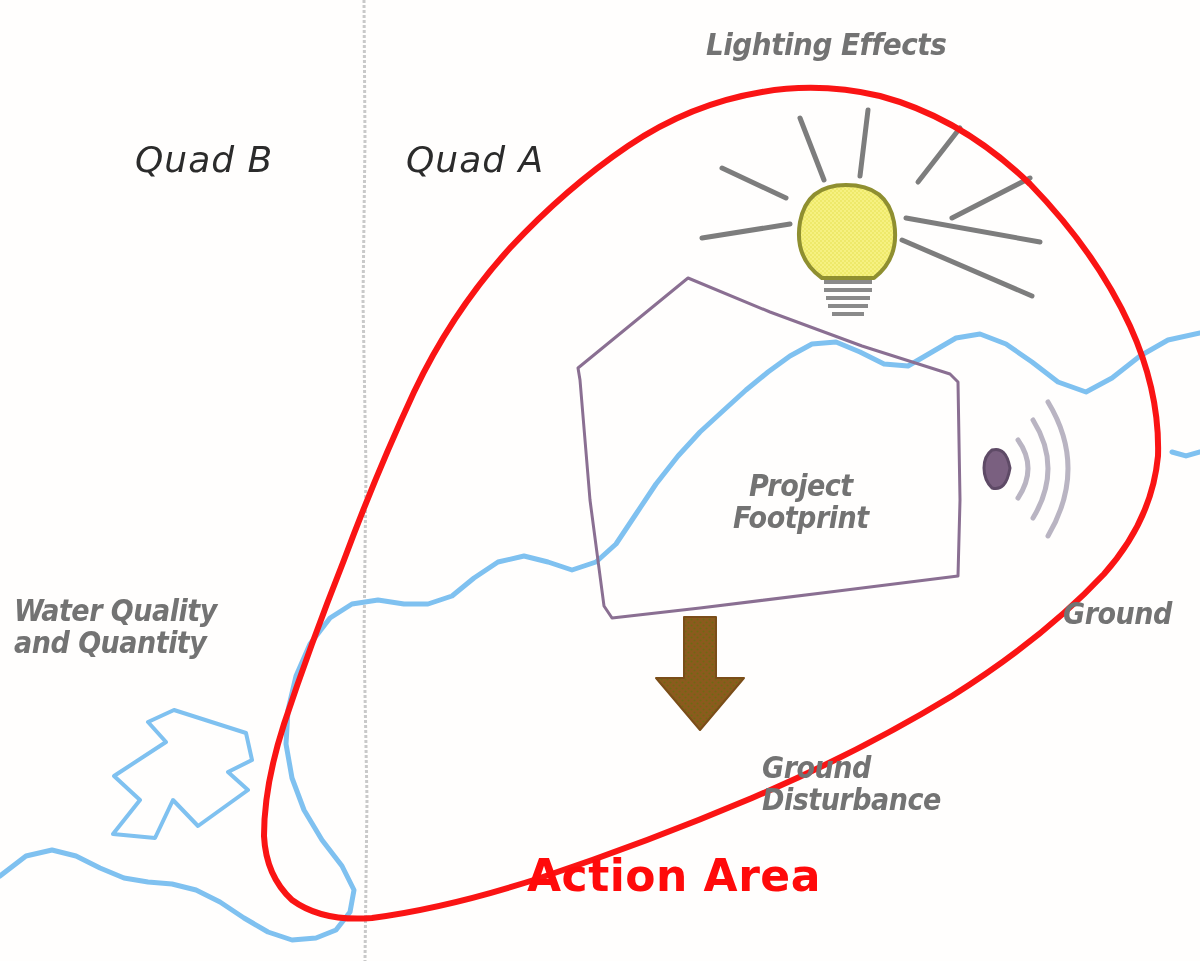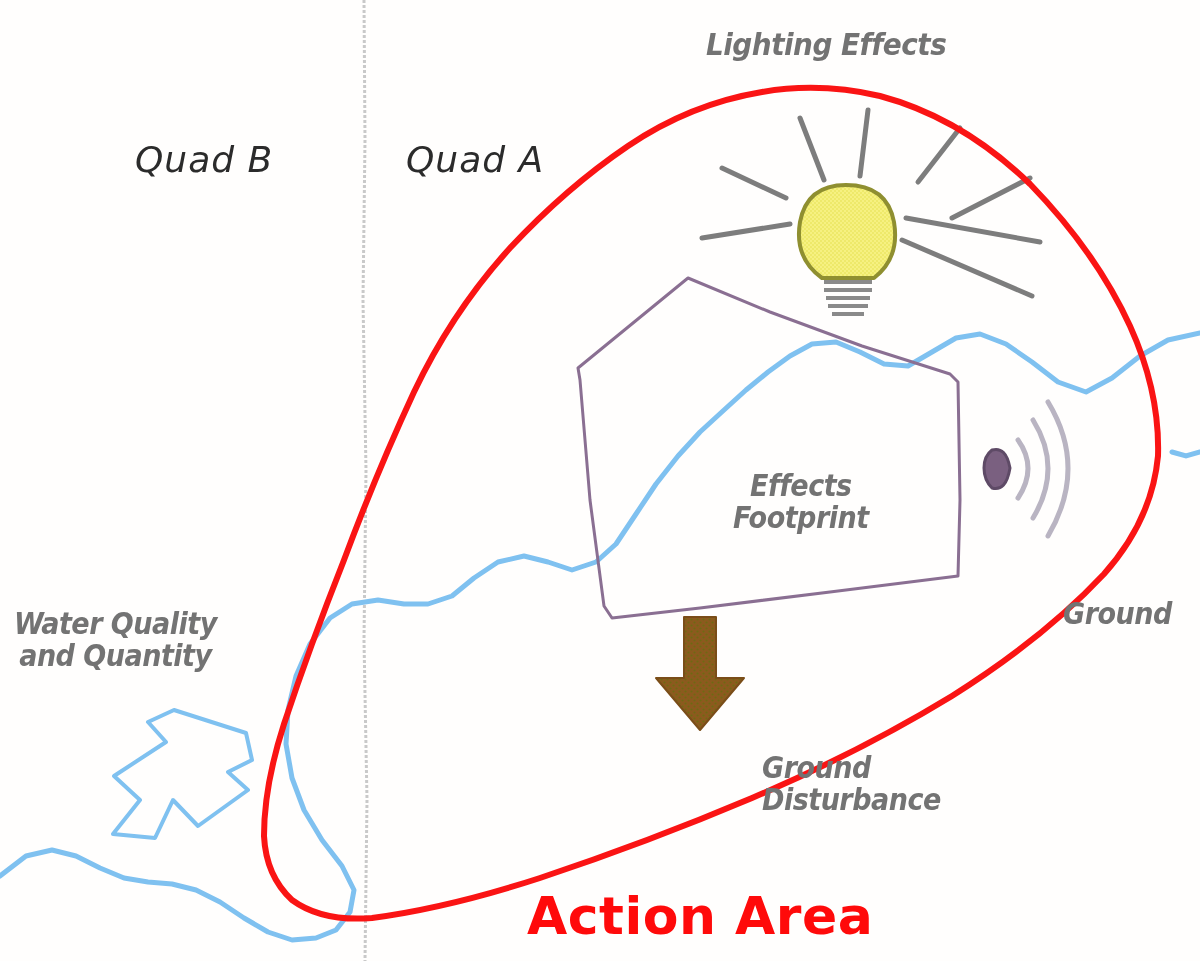--- a/index.html
+++ b/index.html
@@ -38,26 +38,26 @@
     white-space: pre;
     color: #2b2b2b;
     font-family: "DejaVu Sans", sans-serif;
     font-weight: normal;
     letter-spacing: 1px;
     font-style: italic;
   }
   #label-lighting-effects { left: 706px; top: 28px; font-size: 31px; }
   #label-project-footprint { left: 733px; top: 470px; font-size: 30px; text-align: center; }
   #label-noise { left: 1063px; top: 598px; font-size: 30px; }
-  #label-water-quality { left: 14px; top: 608px; font-size: 30px; text-align: center; }
+  #label-water-quality { left: 14px; top: 595px; font-size: 30px; }
   #label-ground-disturbance { left: 762px; top: 752px; font-size: 30px; }
   #label-action-area {
     position: absolute;
-    left: 527px; top: 886px;
-    font-size: 52px;
+    left: 527px; top: 850px;
+    font-size: 44px;
     color: #ff0a0a;
     font-family: "DejaVu Sans", sans-serif;
     font-weight: bold;
     letter-spacing: 0.5px;
     white-space: pre;
   }
   #label-quad-b { left: 135px; top: 139px; font-size: 36px; }
   #label-quad-a { left: 386px; top: 139px; font-size: 36px; margin-left: 20px; }
 </style>
 </head>
@@ -161,21 +161,21 @@
                Q 448 908 540 878 Q 648 842 752 798
                Q 860 752 952 696 Q 1044 638 1104 574
                Q 1152 520 1158 456 Q 1160 392 1130 326
                Q 1096 252 1030 184 Q 962 118 880 96
                Q 820 82 762 92 Z" stroke="#fa1414" stroke-width="6" fill="none" stroke-linejoin="round" stroke-linecap="round"></path>
     </g>
   </svg>
 
   <div class="lbl" id="label-lighting-effects">Lighting Effects</div>
 
-  <div class="lbl" id="label-project-footprint">Effects
+  <div class="lbl" id="label-project-footprint">Project
 Footprint</div>
 
   <div class="lbl" id="label-noise">Ground</div>
 
   <div class="lbl" id="label-water-quality">Water Quality
 and Quantity</div>
 
   <div class="lbl" id="label-ground-disturbance">Ground
 Disturbance</div>
 

